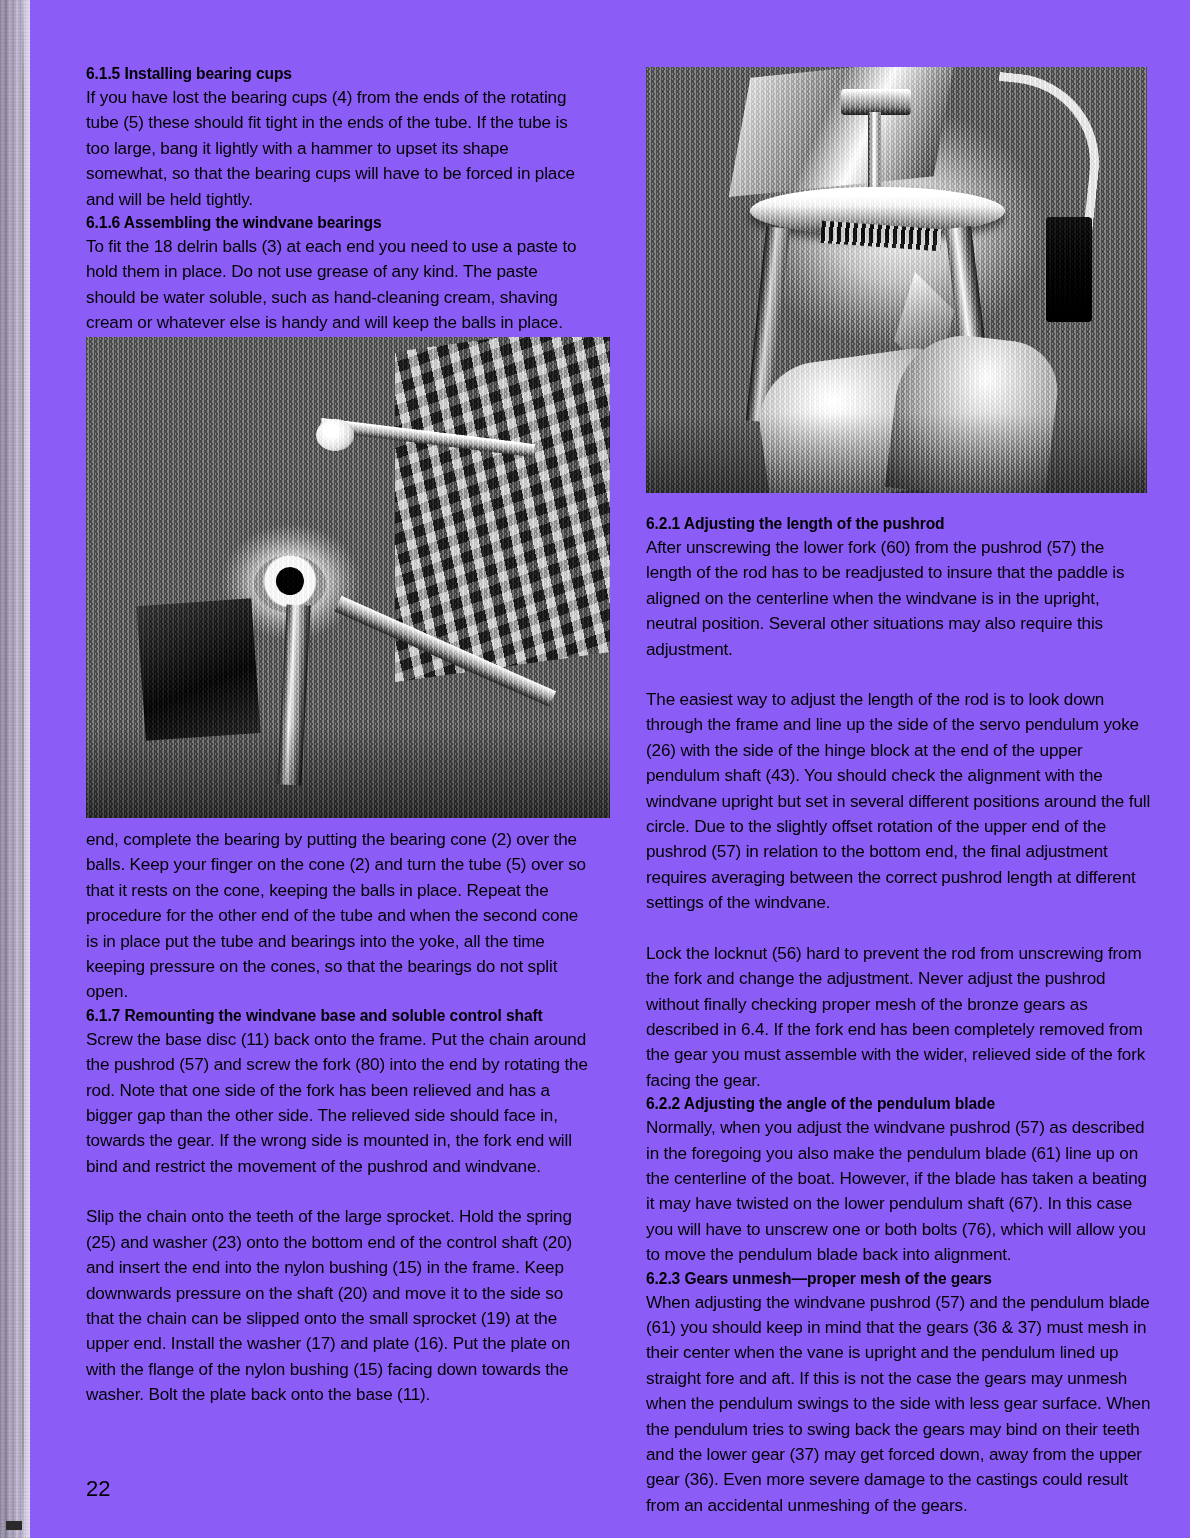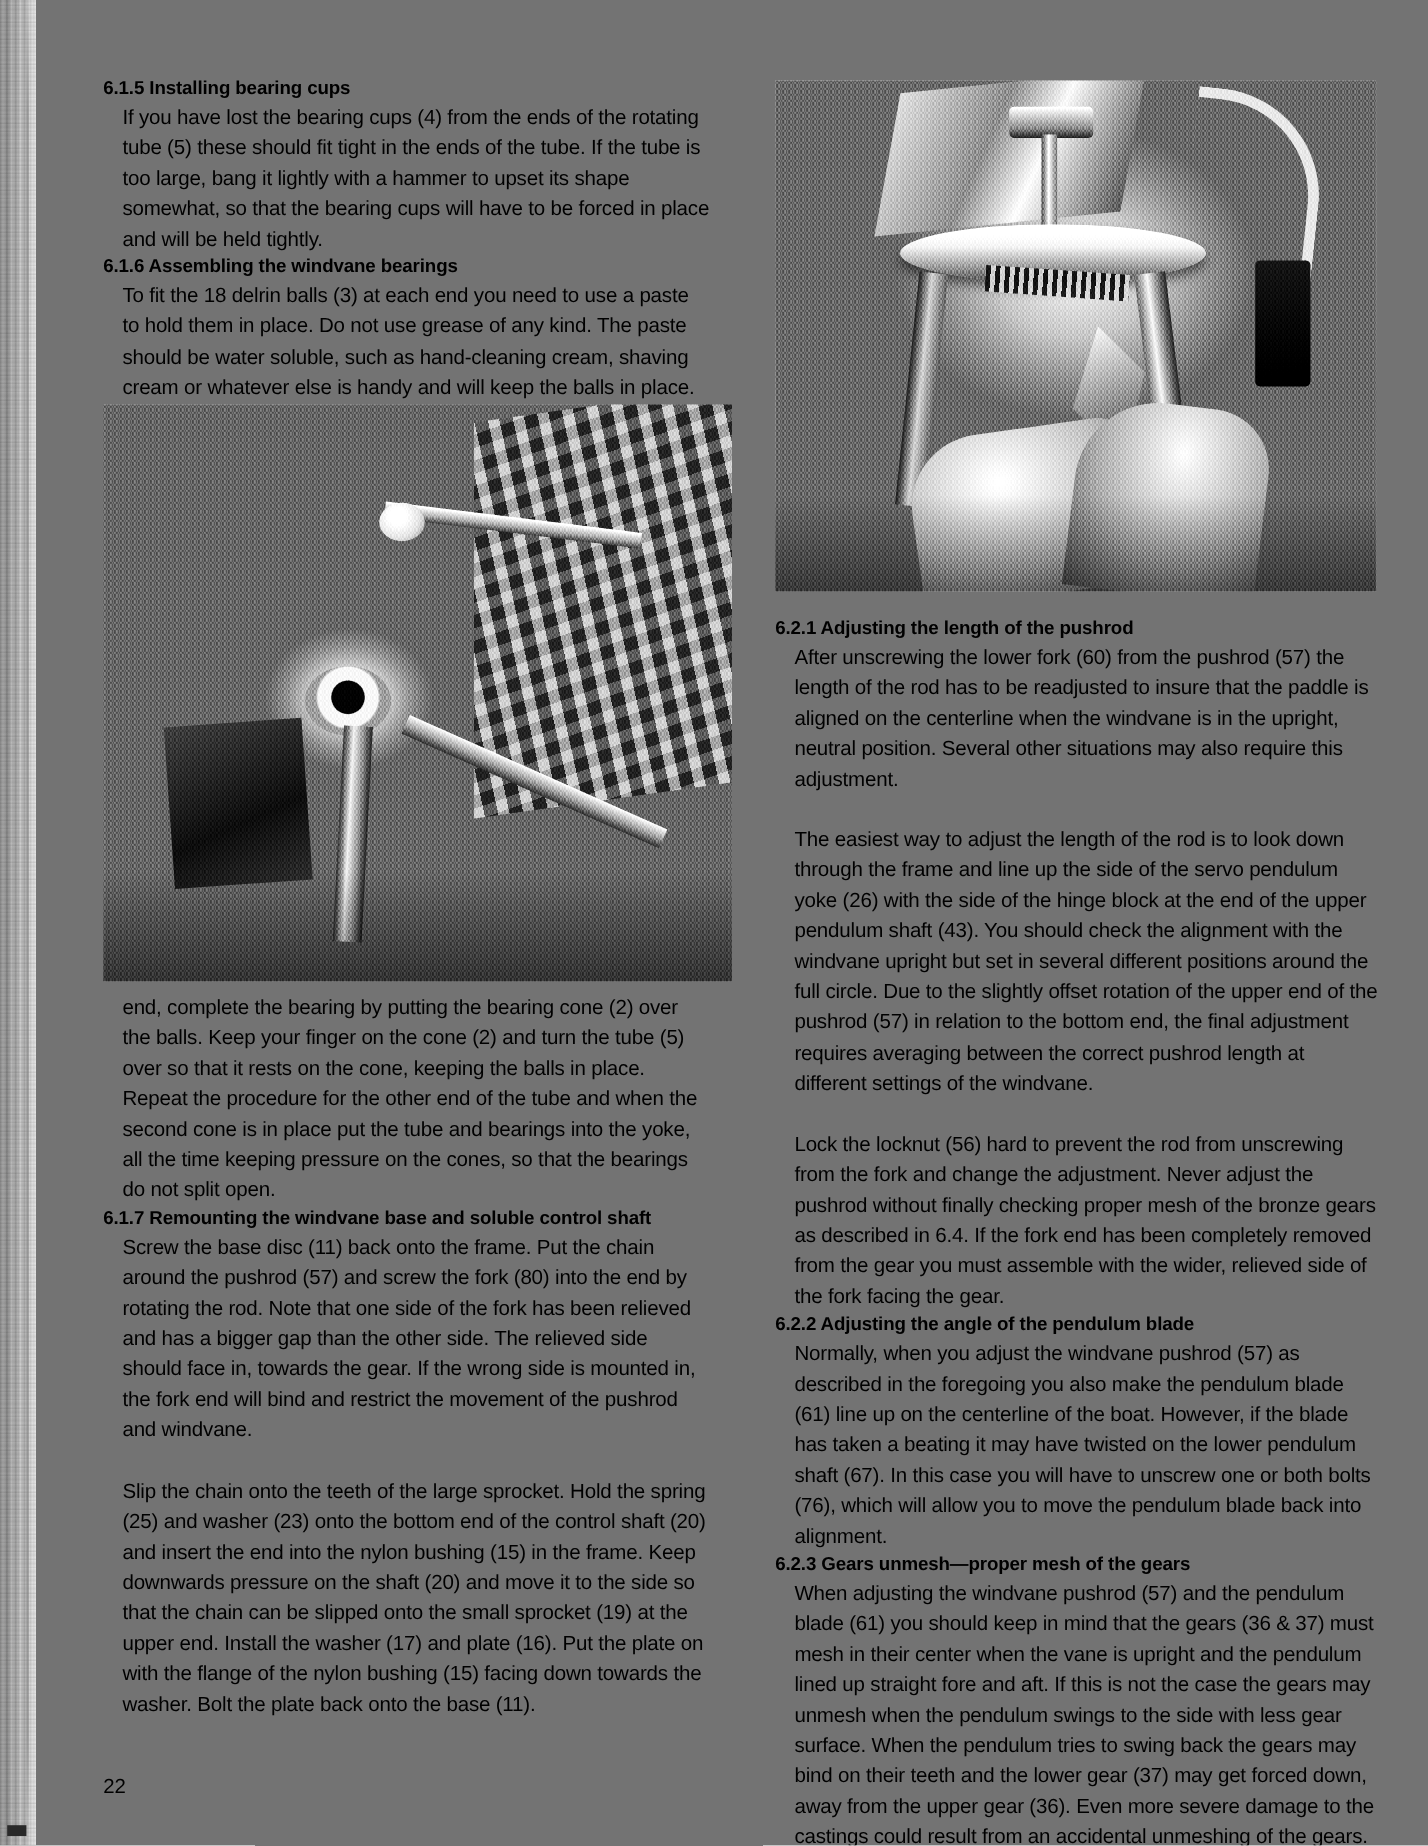--- a/index.html
+++ b/index.html
@@ -9,21 +9,21 @@
     background: #ffffff;
   }
   body {
     font-family: "Liberation Sans", sans-serif;
     color: #000000;
   }
   .page {
     position: relative;
     width: 1190px;
     height: 1538px;
-    background: #737373;
+    background: #8b5cf6;
     overflow: hidden;
   }
 
   
   .gutter {
     position: absolute;
     left: 0; top: 0;
     width: 30px; height: 1538px;
     background:
       linear-gradient(90deg,
@@ -79,21 +79,21 @@
     letter-spacing: -0.1px;
   }
   h2.sect {
     font-size: 27px;
     font-weight: bold;
     line-height: 32px;
     margin: 0 0 7px 0;
     letter-spacing: -0.2px;
   }
   p.body {
-    margin: 0 0 0 16px;
+    margin: 0 0 0 0;
   }
   p.gap { margin-top: 25px; }
   .sub-gap { margin-top: 26px; }
 
   
   .photo {
     position: absolute;
     background-color: #8b8b8b;
     filter: grayscale(100%) contrast(118%);
     overflow: hidden;
@@ -240,21 +240,21 @@
   }
   #photo-right .shadowband {
     position: absolute; left: 0; bottom: 0; width: 100%; height: 80px;
     background: linear-gradient(180deg, rgba(0,0,0,0) 0%, rgba(0,0,0,.38) 100%);
   }
 
   .pagenum {
     position: absolute;
     left: 86px;
     top: 1478px;
-    font-size: 17px;
+    font-size: 22px;
     line-height: 21px;
   }
 </style>
 </head>
 <body>
 
 <div class="page">
 
   <div class="gutter"></div>
   <div class="gutter-edge"></div>

